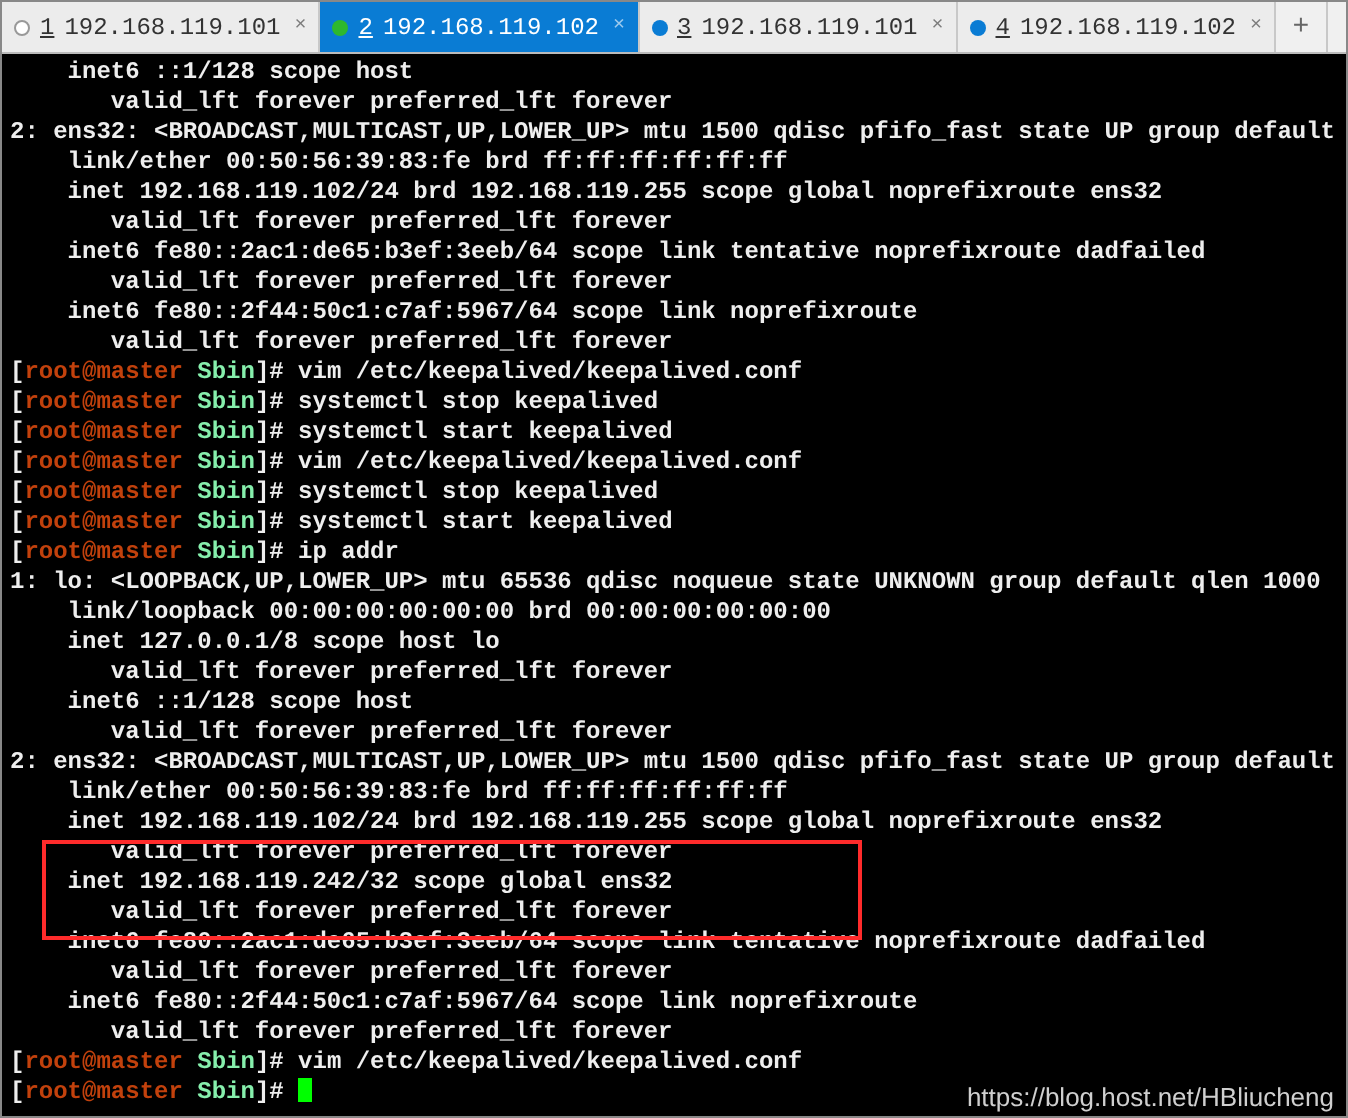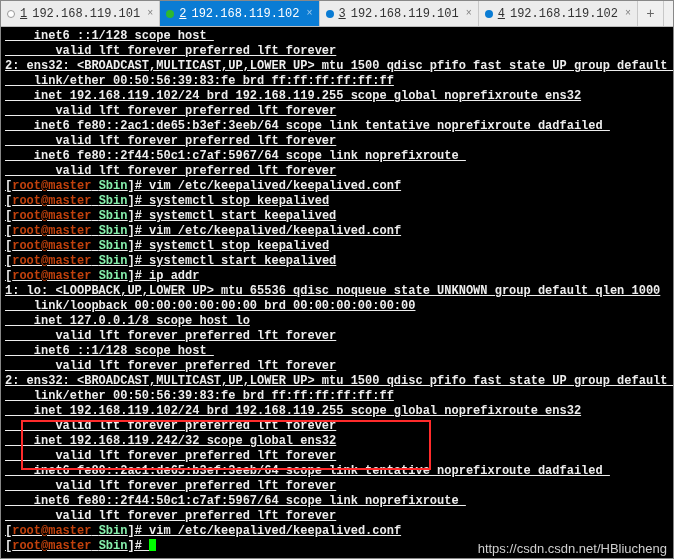--- a/index.html
+++ b/index.html
@@ -65,21 +65,21 @@
     width: 100%;
     height: calc(100% - 26px);
     padding: 2px 4px;
     line-height: 15px;
     font-size: 12px;
     font-weight: bold;
     position: relative;
     white-space: pre;
     overflow: hidden;
   }
-  .terminal .line { white-space: pre; text-decoration: underline; }
+  .terminal .line { white-space: pre; }
   
   
   .red { color: #c2410c; }
   .cyan { color: #86efac; }
   
   .highlight-box {
     position: absolute;
     border: 2px solid #ff2b2b;
     left: 20px;
     top: 393px;
@@ -133,14 +133,14 @@
     <span>192.168.119.102</span>
     <span class="close">×</span>
   </div>
   <div class="tab-add">
     <span>+</span>
   </div>
 </div>
 
 <div class="terminal" id="terminal"><div class="line">    inet6 ::1/128 scope host </div><div class="line">       valid_lft forever preferred_lft forever</div><div class="line">2: ens32: &lt;BROADCAST,MULTICAST,UP,LOWER_UP&gt; mtu 1500 qdisc pfifo_fast state UP group default qle</div><div class="line">    link/ether 00:50:56:39:83:fe brd ff:ff:ff:ff:ff:ff</div><div class="line">    inet 192.168.119.102/24 brd 192.168.119.255 scope global noprefixroute ens32</div><div class="line">       valid_lft forever preferred_lft forever</div><div class="line">    inet6 fe80::2ac1:de65:b3ef:3eeb/64 scope link tentative noprefixroute dadfailed </div><div class="line">       valid_lft forever preferred_lft forever</div><div class="line">    inet6 fe80::2f44:50c1:c7af:5967/64 scope link noprefixroute </div><div class="line">       valid_lft forever preferred_lft forever</div><div class="line"><span>[</span><span class="red">root@master</span><span> </span><span class="cyan">Sbin</span><span>]# </span><span>vim /etc/keepalived/keepalived.conf</span></div><div class="line"><span>[</span><span class="red">root@master</span><span> </span><span class="cyan">Sbin</span><span>]# </span><span>systemctl stop keepalived</span></div><div class="line"><span>[</span><span class="red">root@master</span><span> </span><span class="cyan">Sbin</span><span>]# </span><span>systemctl start keepalived</span></div><div class="line"><span>[</span><span class="red">root@master</span><span> </span><span class="cyan">Sbin</span><span>]# </span><span>vim /etc/keepalived/keepalived.conf</span></div><div class="line"><span>[</span><span class="red">root@master</span><span> </span><span class="cyan">Sbin</span><span>]# </span><span>systemctl stop keepalived</span></div><div class="line"><span>[</span><span class="red">root@master</span><span> </span><span class="cyan">Sbin</span><span>]# </span><span>systemctl start keepalived</span></div><div class="line"><span>[</span><span class="red">root@master</span><span> </span><span class="cyan">Sbin</span><span>]# </span><span>ip addr</span></div><div class="line">1: lo: &lt;LOOPBACK,UP,LOWER_UP&gt; mtu 65536 qdisc noqueue state UNKNOWN group default qlen 1000</div><div class="line">    link/loopback 00:00:00:00:00:00 brd 00:00:00:00:00:00</div><div class="line">    inet 127.0.0.1/8 scope host lo</div><div class="line">       valid_lft forever preferred_lft forever</div><div class="line">    inet6 ::1/128 scope host </div><div class="line">       valid_lft forever preferred_lft forever</div><div class="line">2: ens32: &lt;BROADCAST,MULTICAST,UP,LOWER_UP&gt; mtu 1500 qdisc pfifo_fast state UP group default qle</div><div class="line">    link/ether 00:50:56:39:83:fe brd ff:ff:ff:ff:ff:ff</div><div class="line">    inet 192.168.119.102/24 brd 192.168.119.255 scope global noprefixroute ens32</div><div class="line">       valid_lft forever preferred_lft forever</div><div class="line">    inet 192.168.119.242/32 scope global ens32</div><div class="line">       valid_lft forever preferred_lft forever</div><div class="line">    inet6 fe80::2ac1:de65:b3ef:3eeb/64 scope link tentative noprefixroute dadfailed </div><div class="line">       valid_lft forever preferred_lft forever</div><div class="line">    inet6 fe80::2f44:50c1:c7af:5967/64 scope link noprefixroute </div><div class="line">       valid_lft forever preferred_lft forever</div><div class="line"><span>[</span><span class="red">root@master</span><span> </span><span class="cyan">Sbin</span><span>]# </span><span>vim /etc/keepalived/keepalived.conf</span></div><div class="line"><span>[</span><span class="red">root@master</span><span> </span><span class="cyan">Sbin</span><span>]# </span><span></span><span class="cursor"></span></div>
   <div class="highlight-box"></div>
-  <div class="watermark">https://csdn.csdn.net/HBliucheng</div>
+  <div class="watermark">https://blog.host.net/HBliucheng</div>
 </div>
 
 </body></html>

